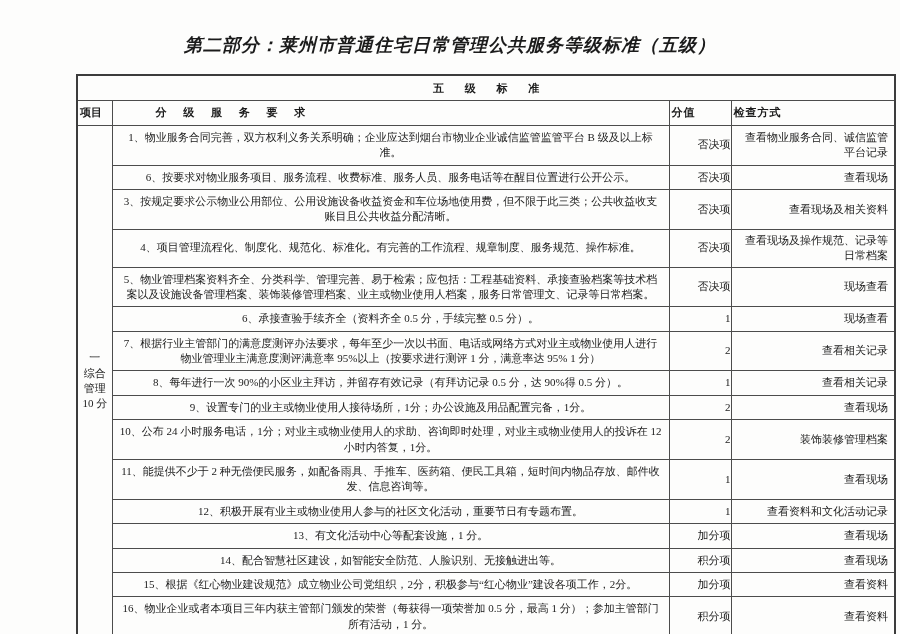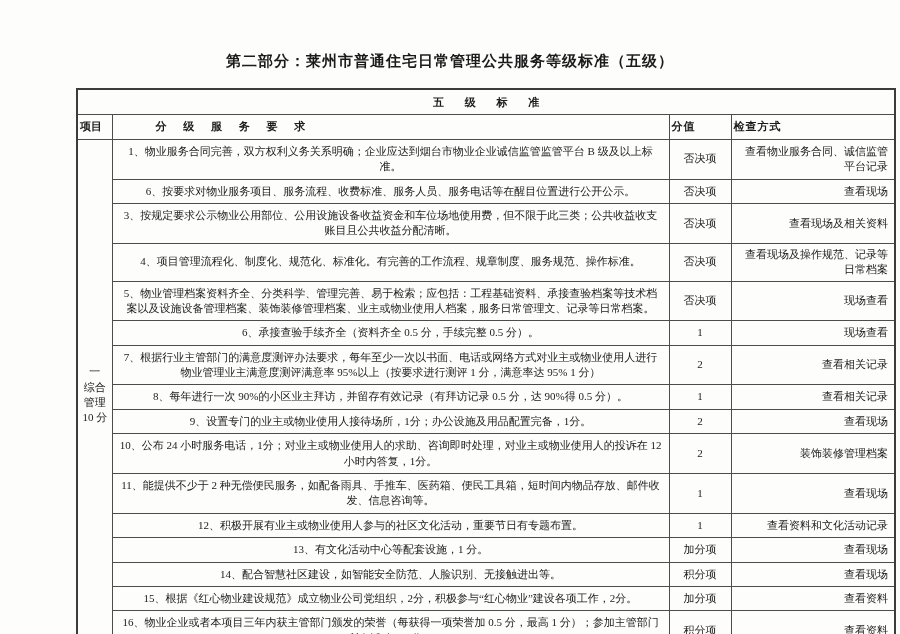--- a/index.html
+++ b/index.html
@@ -12,25 +12,26 @@
     font-family: "Liberation Serif", "DejaVu Serif", serif;
     color: #1b1b1b;
   }
   .page {
     position: relative;
     width: 900px;
     height: 634px;
   }
   .doc-title {
     text-align: center;
-    font-size: 15px;
+    font-size: 18px;
     font-weight: bold;
     letter-spacing: 1px;
-    padding-top: 52px;
+    padding-top: 33px;
     margin: 0 0 17px 0;
+    font-style: italic;
   }
   table.grade-table {
     border-collapse: collapse;
     table-layout: fixed;
     width: 818px;
     margin-left: 76px;
     border: 2px solid #3c3c3c;
   }
   table.grade-table th,
   table.grade-table td {
@@ -60,21 +61,21 @@
     white-space: pre-line;
     line-height: 2.1;
     font-size: 11.5px;
     padding: 2px;
   }
   td.req-cell {
     text-align: center;
     padding: 4px 6px;
   }
   td.score-cell {
-    text-align: center;
+    text-align: right;
     padding: 3px 0;
   }
   td.method-cell {
     text-align: right;
     padding: 3px 6px;
   }
 </style>
 </head>
 <body>
 

